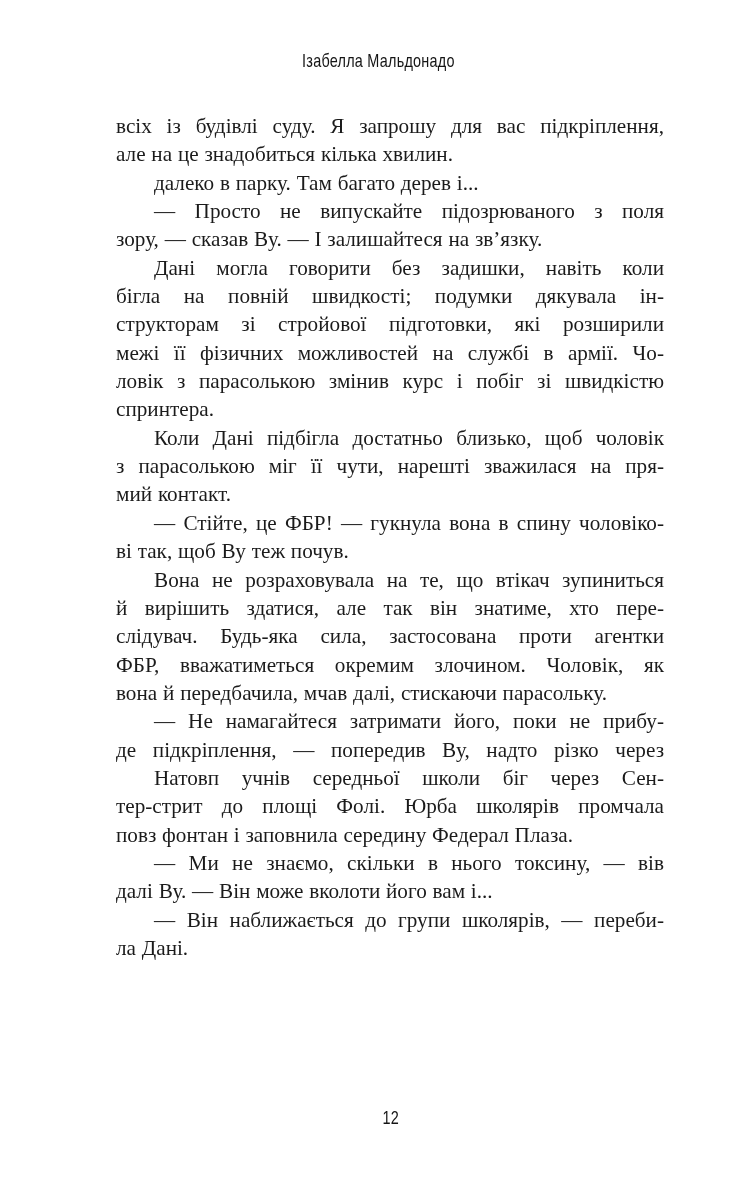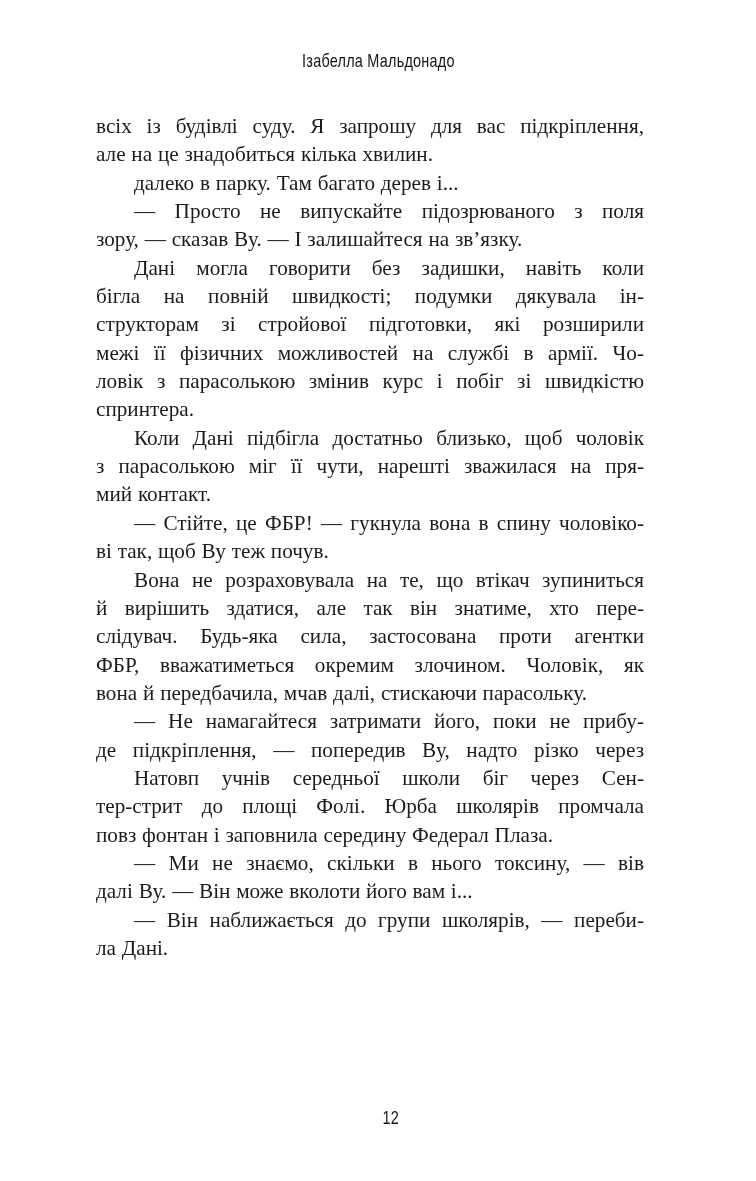--- a/index.html
+++ b/index.html
@@ -25,21 +25,21 @@
   }
   .condensed {
     display: inline-block;
     transform: scaleX(0.76);
     transform-origin: center;
     letter-spacing: 0.3px;
     white-space: nowrap;
   }
   .body-text {
     position: absolute;
-    left: 96px;
+    left: 116px;
     top: 112px;
     width: 548px;
   }
   .para { margin: 0; padding: 0; }
   .line {
     font-size: 21.2px;
     line-height: 28.35px;
     text-align: justify;
     text-align-last: justify;
     word-spacing: 0.5px;

